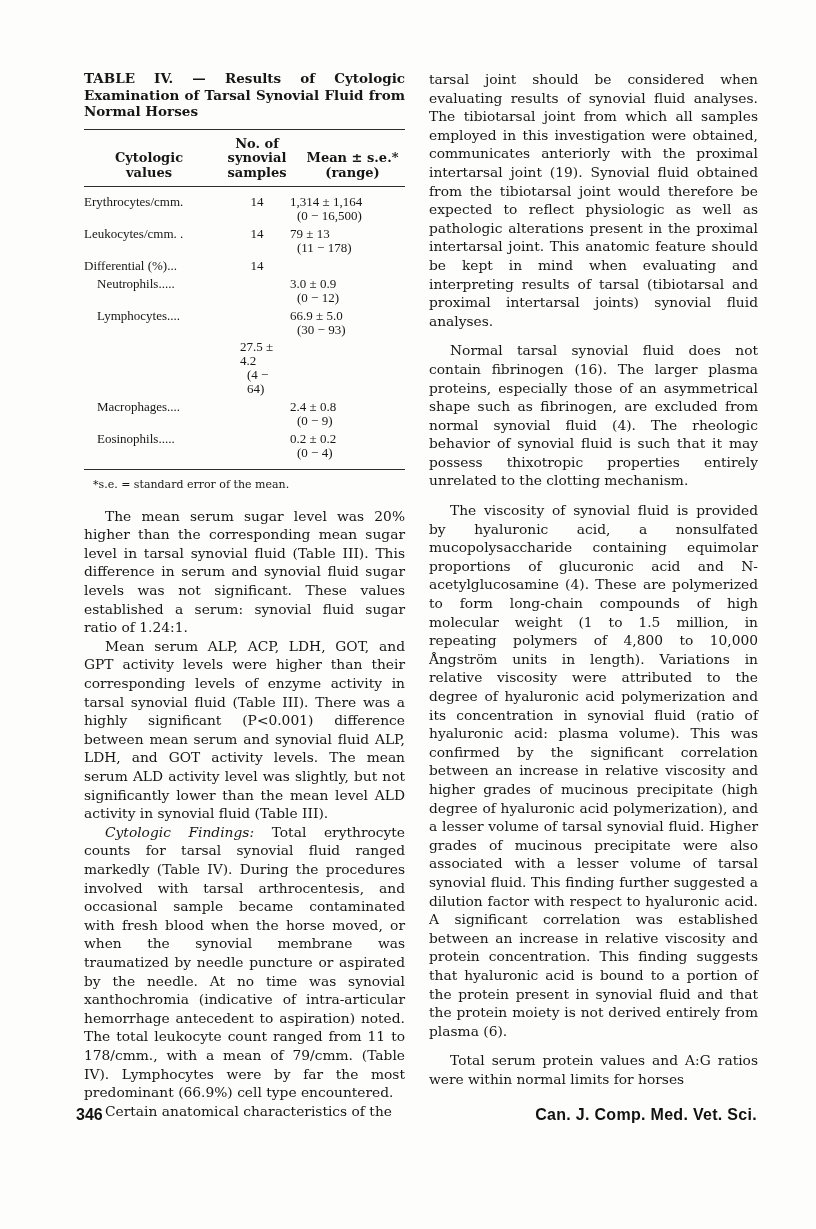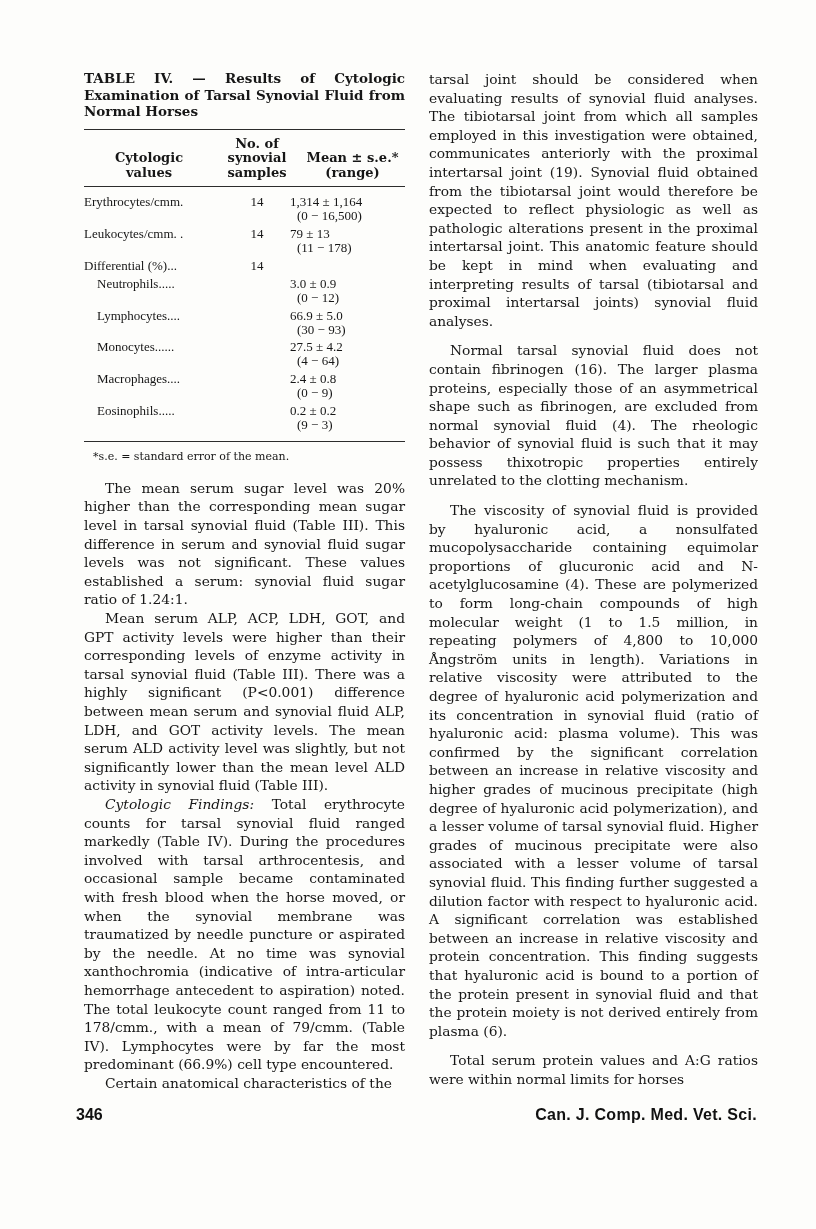--- a/index.html
+++ b/index.html
@@ -157,21 +157,20 @@
         <div class="trow sub">
           <span class="tlabel">Lymphocytes....</span>
           <span class="tn"></span>
           <span class="tval">
             <span class="mean">66.9 ± 5.0</span>
             <span class="range">(30 − 93)</span>
           </span>
         </div>
 
         <div class="trow sub">
-          <span class="tlabel">Monocytes......</span>
           <span class="tn"></span>
           <span class="tval">
             <span class="mean">27.5 ± 4.2</span>
             <span class="range">(4 − 64)</span>
           </span>
         </div>
 
         <div class="trow sub">
           <span class="tlabel">Macrophages....</span>
           <span class="tn"></span>
@@ -179,21 +178,21 @@
             <span class="mean">2.4 ± 0.8</span>
             <span class="range">(0 − 9)</span>
           </span>
         </div>
 
         <div class="trow sub">
           <span class="tlabel">Eosinophils.....</span>
           <span class="tn"></span>
           <span class="tval">
             <span class="mean">0.2 ± 0.2</span>
-            <span class="range">(9 − 3)</span>
+            <span class="range">(0 − 4)</span>
           </span>
         </div>
 
       </div>
 
       <div class="rule"></div>
 
       <p class="footnote">*s.e. = standard error of the mean.</p>
     </div>
 

